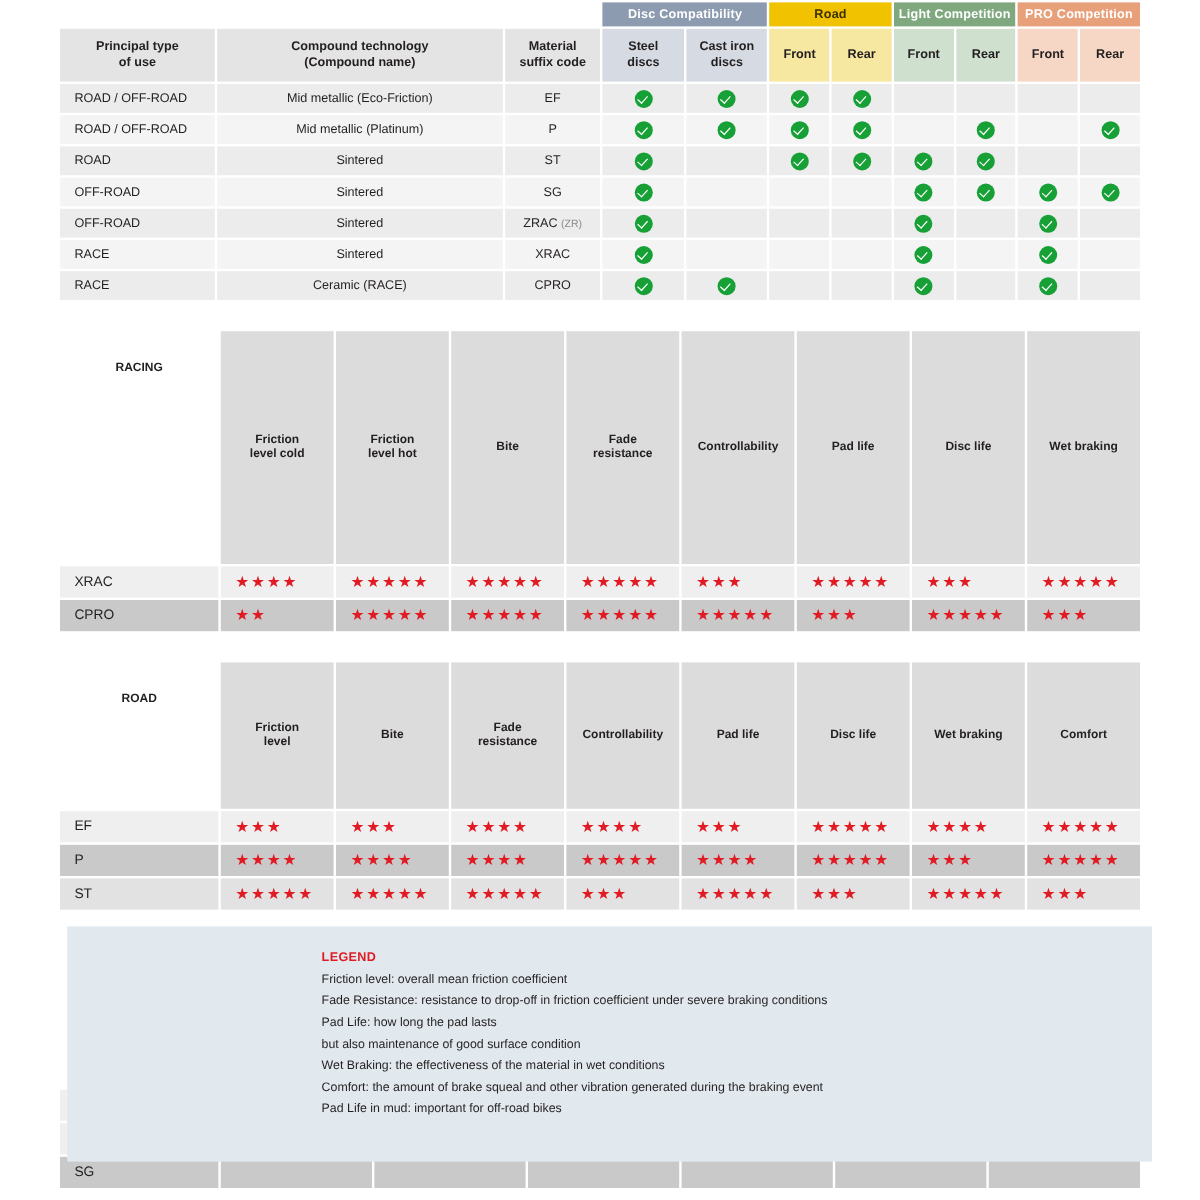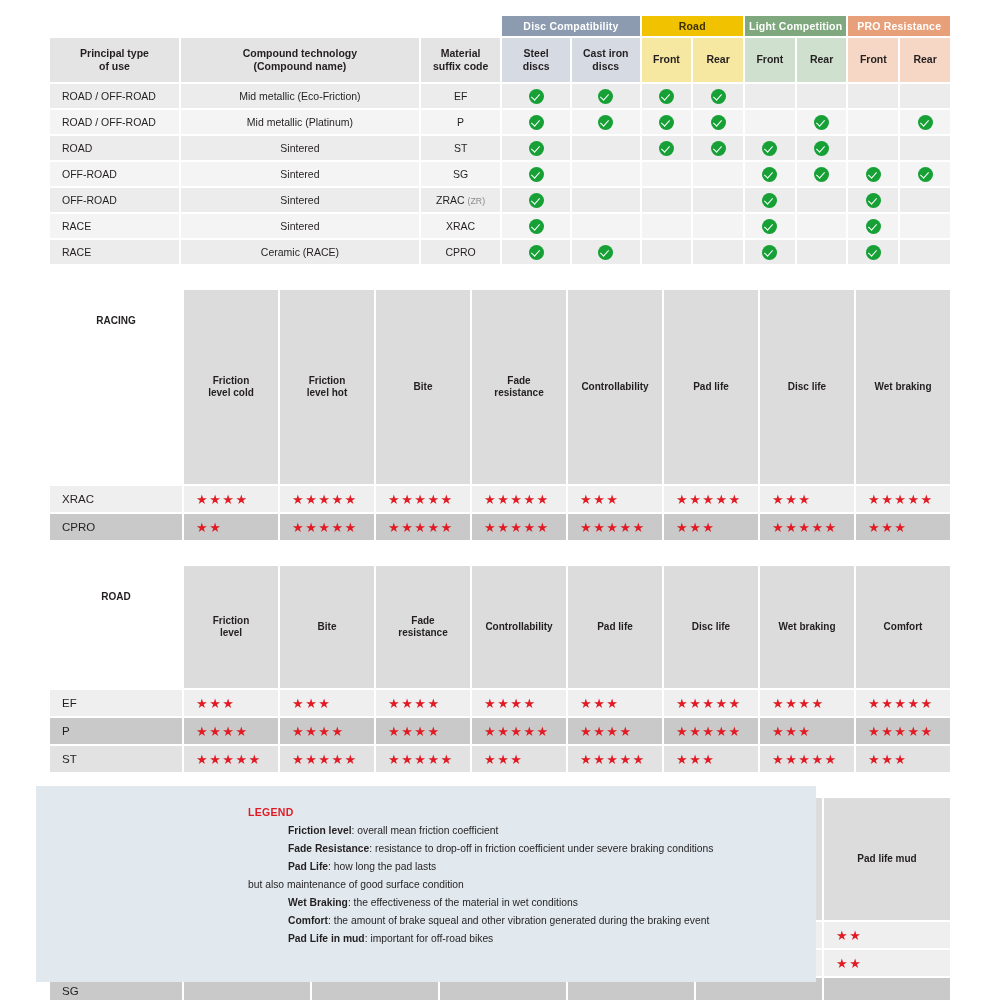--- a/index.html
+++ b/index.html
@@ -7,21 +7,21 @@
     margin: 0; padding: 0;
     width: 1000px; height: 1000px;
     background: #ffffff;
     font-family: "Liberation Sans", sans-serif;
     color: #231f20;
   }
   .page { position: relative; width: 1000px; height: 1000px; padding: 0 48px; }
 
   
   table { border-collapse: separate; border-spacing: 2px; }
-  .compat { width: 904px; margin-top: 14px; }
+  .compat { width: 904px; }
   .compat th, .compat td { padding: 0; }
 
   .grp {
     height: 20px; font-size: 10.5px; font-weight: bold; color: #ffffff;
     text-align: center; letter-spacing: .2px;
   }
   .grp.disc { background: #8c9bb0; }
   .grp.road { background: #f0c200; color: #3c3000; }
   .grp.light { background: #7fa87f; }
   .grp.pro  { background: #e8a07a; }
@@ -70,41 +70,41 @@
   .rate tr.lite td  { background: #efefef; }
   .rate tr.mid td   { background: #e2e2e2; }
 
   .stars { color: #e01b24; font-size: 13px; letter-spacing: 1.5px; line-height: 1; white-space: nowrap; }
 
   .section { margin-top: 22px; }
   .rate-wrap { position: relative; }
 
   
   .legend {
-    position: absolute; left: 36px; top: 772px; width: 780px; height: 196px;
+    position: absolute; left: 56px; top: 772px; width: 904px; height: 196px;
     background: #e1e9ef;
   }
   .legend .inner { padding: 20px 0 0 212px; }
   .legend h4 { margin: 0 0 6px 0; font-size: 10.5px; color: #e01b24; font-weight: bold; letter-spacing: .3px; }
   .legend p { margin: 0 0 3px 0; font-size: 10.3px; line-height: 1.45; color: #231f20; }
-  .legend p b { font-weight: bold; margin-left: 40px; }
+  .legend p b { font-weight: normal; }
 </style>
 </head>
 <body>
 
 <div class="page">
 
   <table class="compat">
     <thead>
       <tr>
         <th colspan="3" class="grp blank"></th>
         <th colspan="2" class="grp disc">Disc Compatibility</th>
         <th colspan="2" class="grp road">Road</th>
         <th colspan="2" class="grp light">Light Competition</th>
-        <th colspan="2" class="grp pro">PRO Resistance</th>
+        <th colspan="2" class="grp pro">PRO Competition</th>
       </tr>
       <tr>
         <th class="hcell" style="width:130px">Principal type<br>of use</th>
         <th class="hcell" style="width:240px">Compound technology<br>(Compound name)</th>
         <th class="hcell" style="width:80px">Material<br>suffix code</th>
         <th class="hcell steel" style="width:68px">Steel<br>discs</th>
         <th class="hcell cast" style="width:68px">Cast iron<br>discs</th>
         <th class="hcell rfront" style="width:50px">Front</th>
         <th class="hcell rrear" style="width:50px">Rear</th>
         <th class="hcell lfront" style="width:50px">Front</th>

